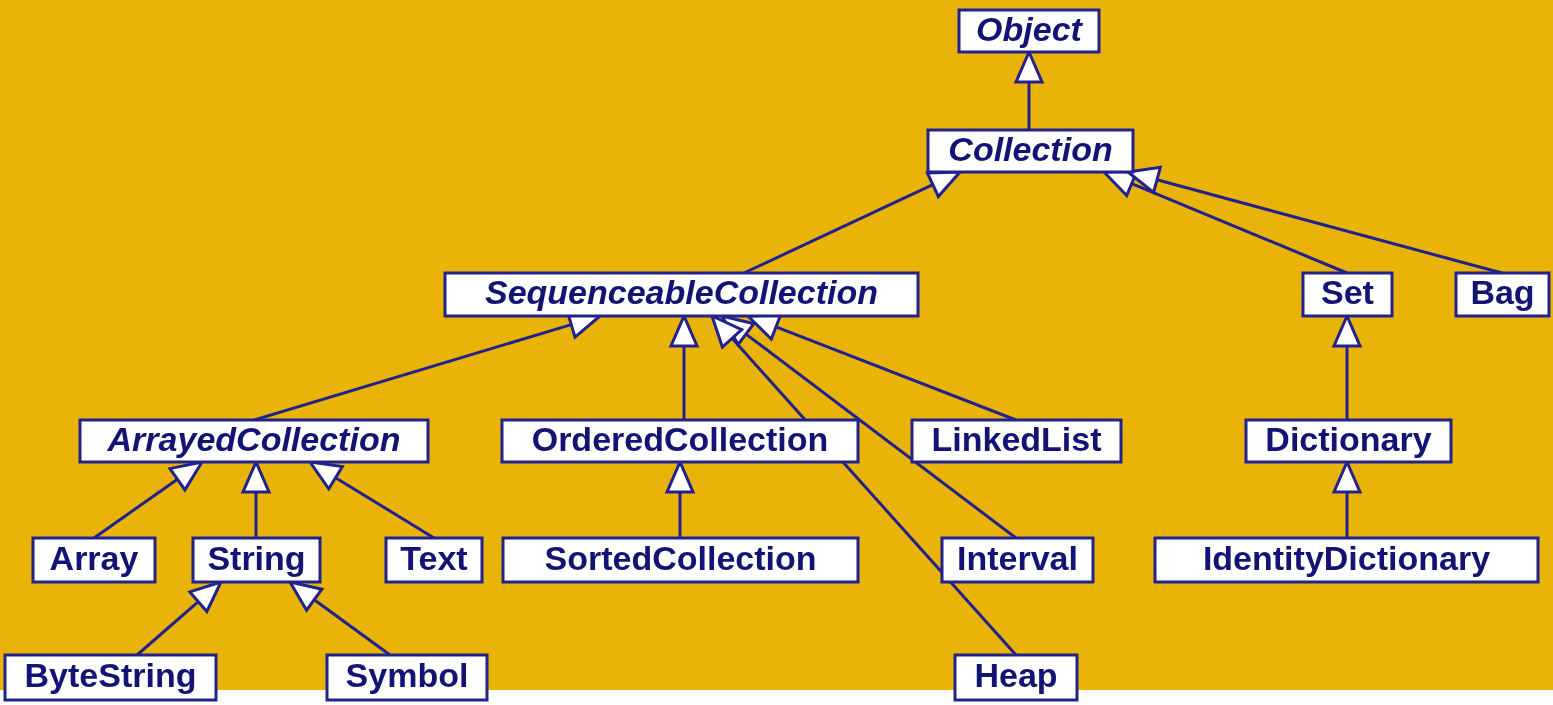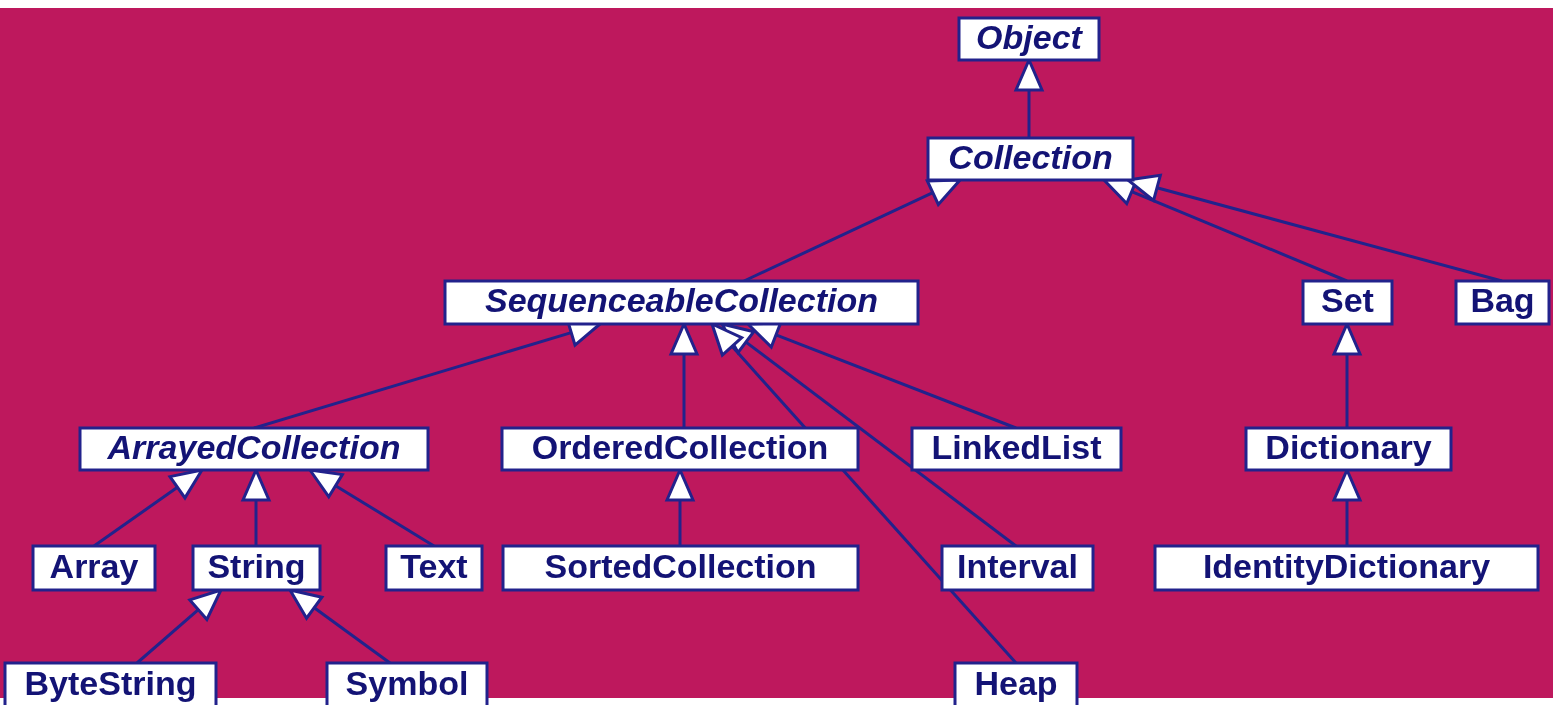--- a/index.html
+++ b/index.html
@@ -11,22 +11,21 @@
   body {
     width: 1553px;
     height: 705px;
     overflow: hidden;
     font-family: "Liberation Sans", sans-serif;
   }
   #diagram-root {
     position: relative;
     width: 1553px;
     height: 690px;
-    background: #be185d;
-    margin-top: 8px;
+    background: #eab308;
   }
   svg#uml-canvas {
     display: block;
     width: 1553px;
     height: 705px;
   }
   .cls-box {
     fill: #ffffff;
     stroke: #22228c;
     stroke-width: 3;

